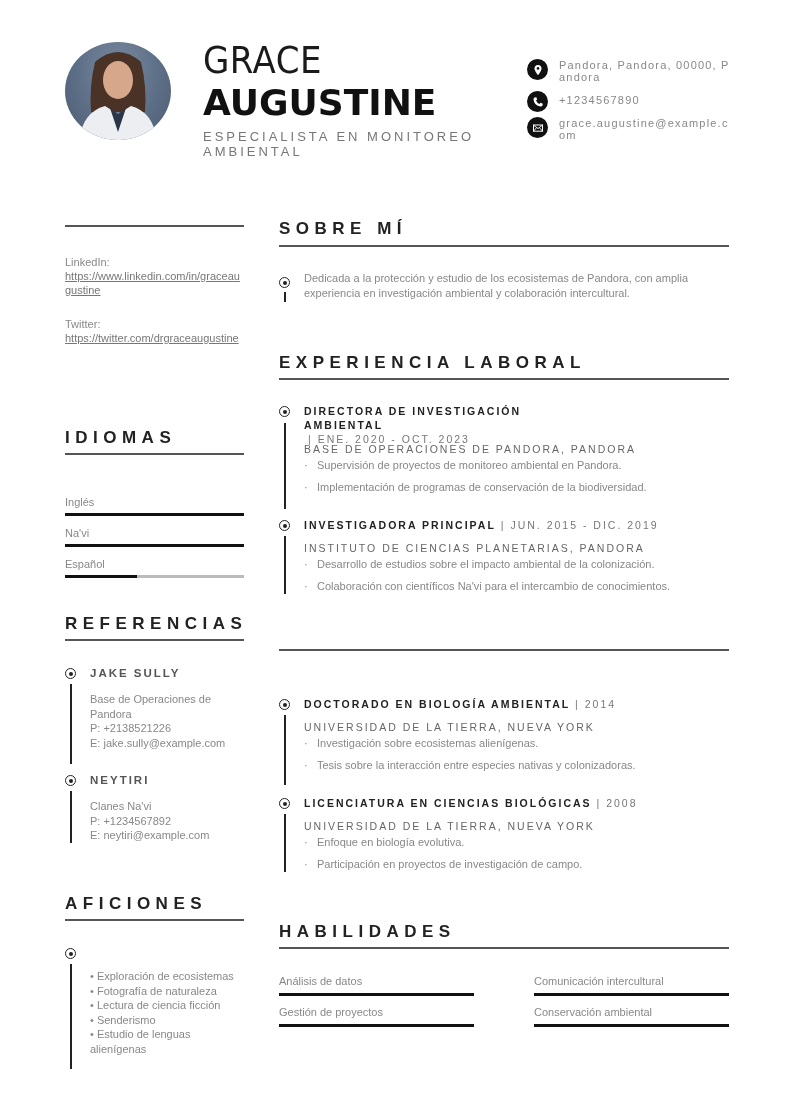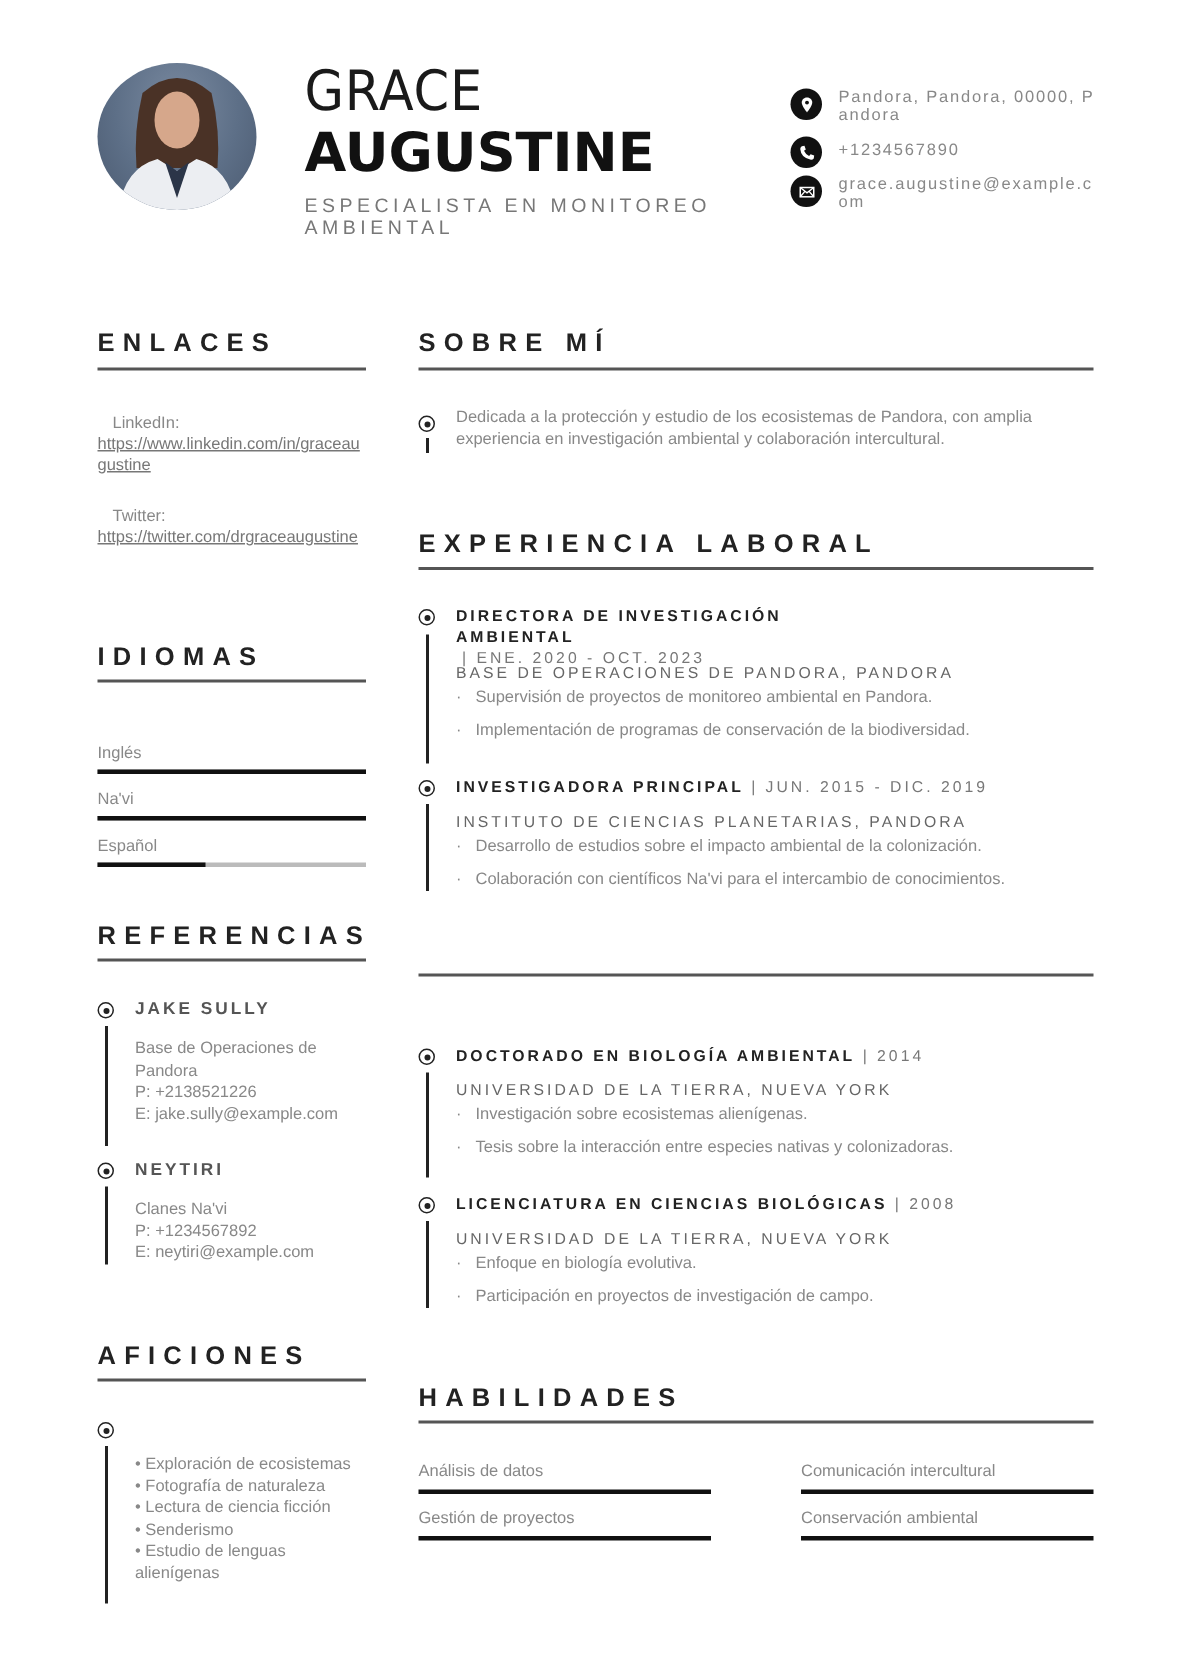--- a/index.html
+++ b/index.html
@@ -20,21 +20,21 @@
   .contact-icon { width: 21px; height: 21px; border-radius: 50%; background: #111; display: flex; align-items: center; justify-content: center; flex-shrink: 0; }
   .contact-icon svg { width: 12px; height: 12px; }
   .contact-text { margin-left: 11px; width: 172px; font-size: 11px; color: #888; letter-spacing: 1.2px; line-height: 12px; word-break: break-all; }
 
   
   .sec-title { font-size: 17px; font-weight: bold; letter-spacing: 5.5px; color: #222; }
   .sec-rule { height: 2px; background: #555; }
 
   
   .left-col { left: 65px; width: 179px; }
-  .small-label { font-size: 11px; color: #888; line-height: 14px; margin-left: 10px; }
+  .small-label { font-size: 11px; color: #888; line-height: 14px; }
   .link { font-size: 11px; color: #777; text-decoration: underline; line-height: 14px; word-break: break-all; display: block; }
 
   .lang-label { font-size: 11px; color: #888; }
   .lang-bar { height: 3px; background: #bbb; position: relative; }
   .lang-fill { position: absolute; left: 0; top: 0; height: 3px; background: #111; }
 
   .ref-dot, .tl-dot { width: 11px; height: 11px; border-radius: 50%; border: 1.5px solid #222; display: flex; align-items: center; justify-content: center; background: #fff; }
   .ref-dot::after, .tl-dot::after { content: ""; width: 4px; height: 4px; border-radius: 50%; background: #222; }
   .vline { width: 1.5px; background: #222; }
 
@@ -93,21 +93,20 @@
   <span class="contact-icon">
     <svg viewBox="0 0 12 12">
         <rect x="1.5" y="3" width="9" height="6.2" fill="none" stroke="#fff" stroke-width="1"></rect>
         <path d="M1.5 3 L6 6.6 L10.5 3 M1.5 9.2 L4.6 5.6 M10.5 9.2 L7.4 5.6" fill="none" stroke="#fff" stroke-width="0.9"></path>
       </svg>
   </span>
   <span class="contact-text">grace.augustine@example.com</span>
 </div>
 
 <div class="abs left-col" style="top:219px;">
-  <div class="sec-title">ENLACES</div>
   <div class="sec-rule" style="margin-top:6px;"></div>
   <div style="margin-top:28px;">
     <div class="small-label">LinkedIn:</div>
     <a class="link">https://www.linkedin.com/in/graceaugustine</a>
   </div>
   <div style="margin-top:20px;">
     <div class="small-label">Twitter:</div>
     <a class="link">https://twitter.com/drgraceaugustine</a>
   </div>
 </div>

